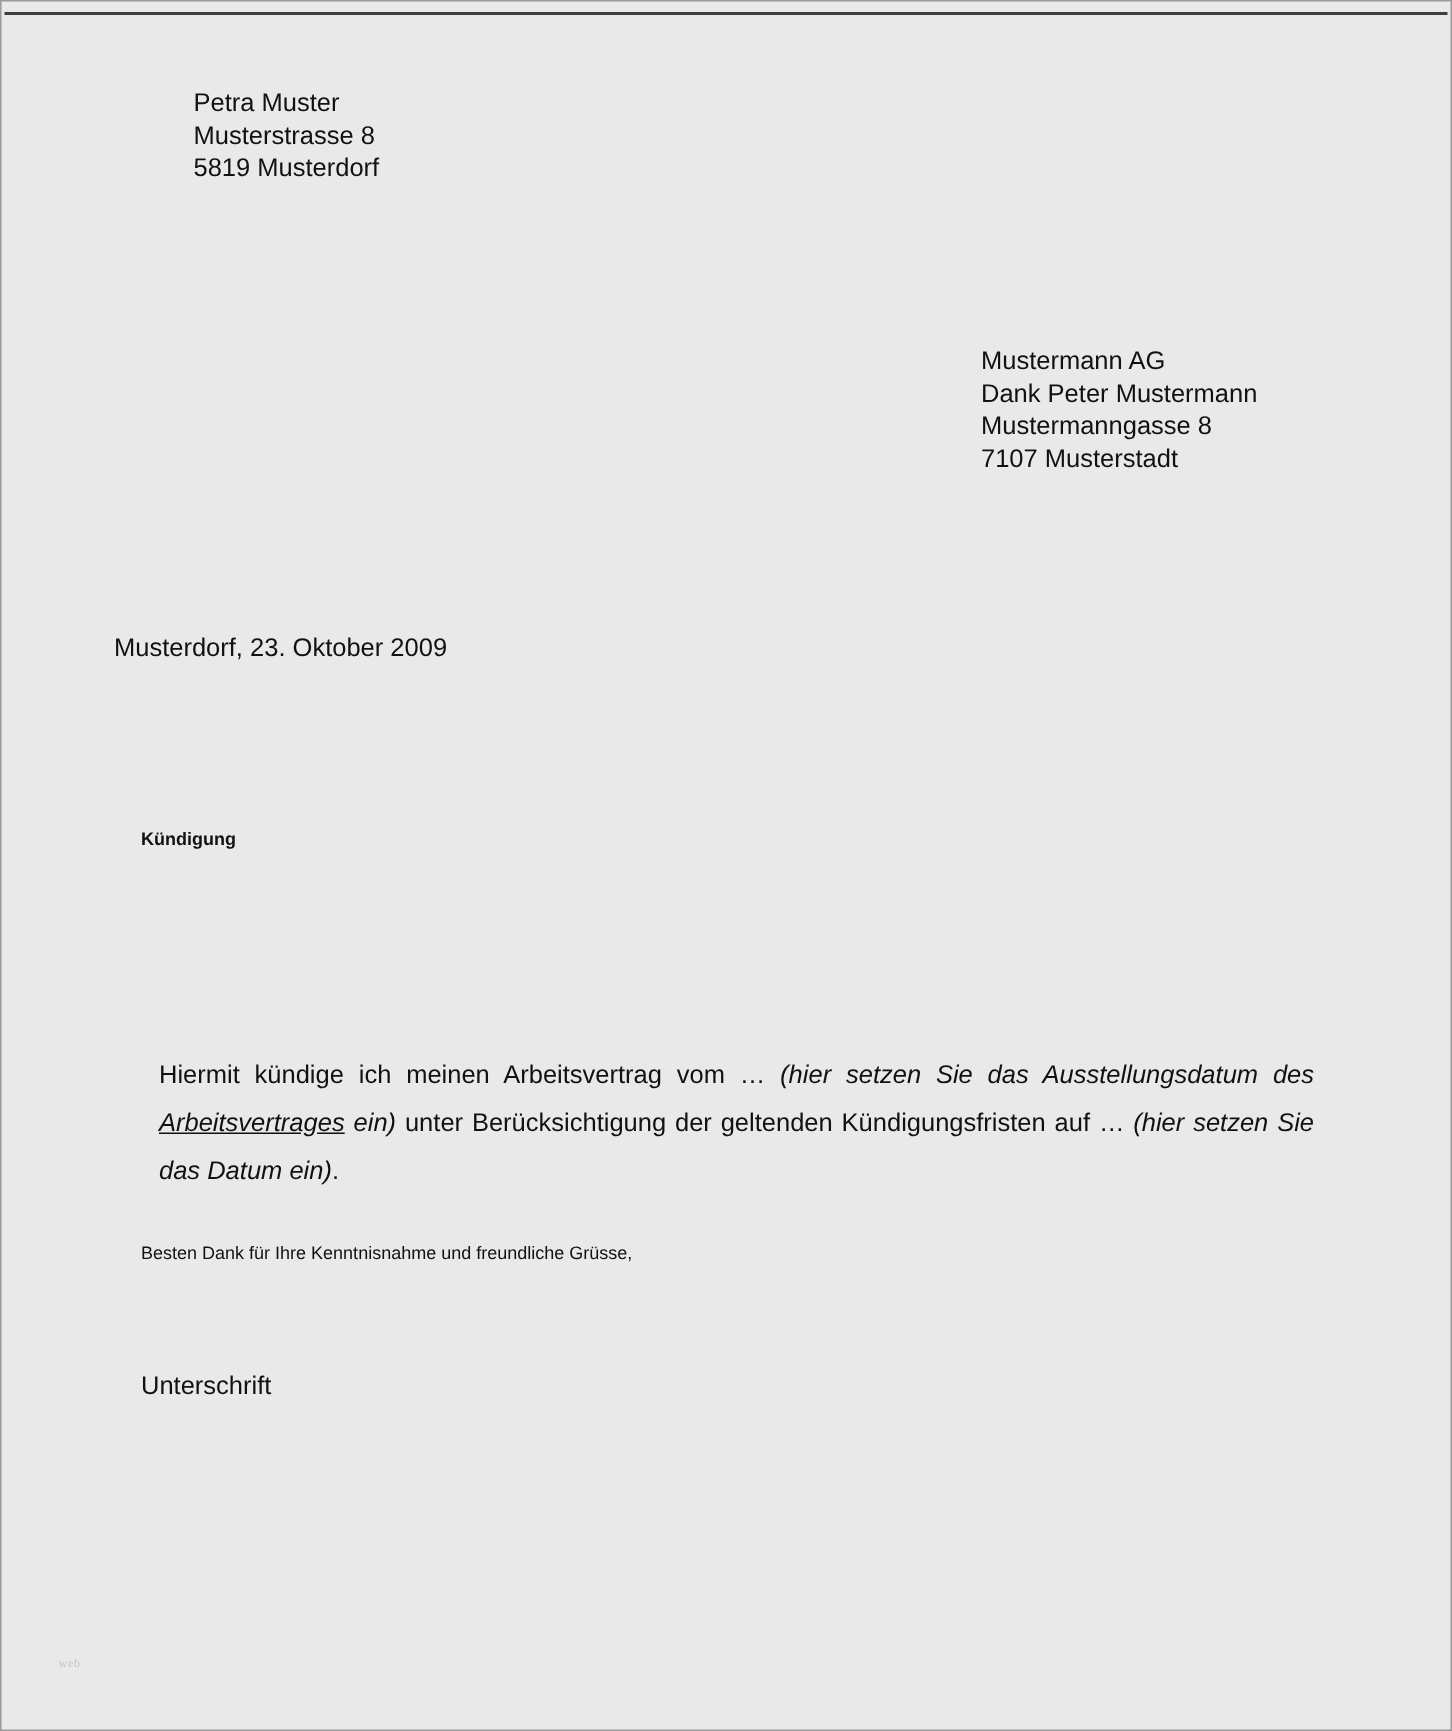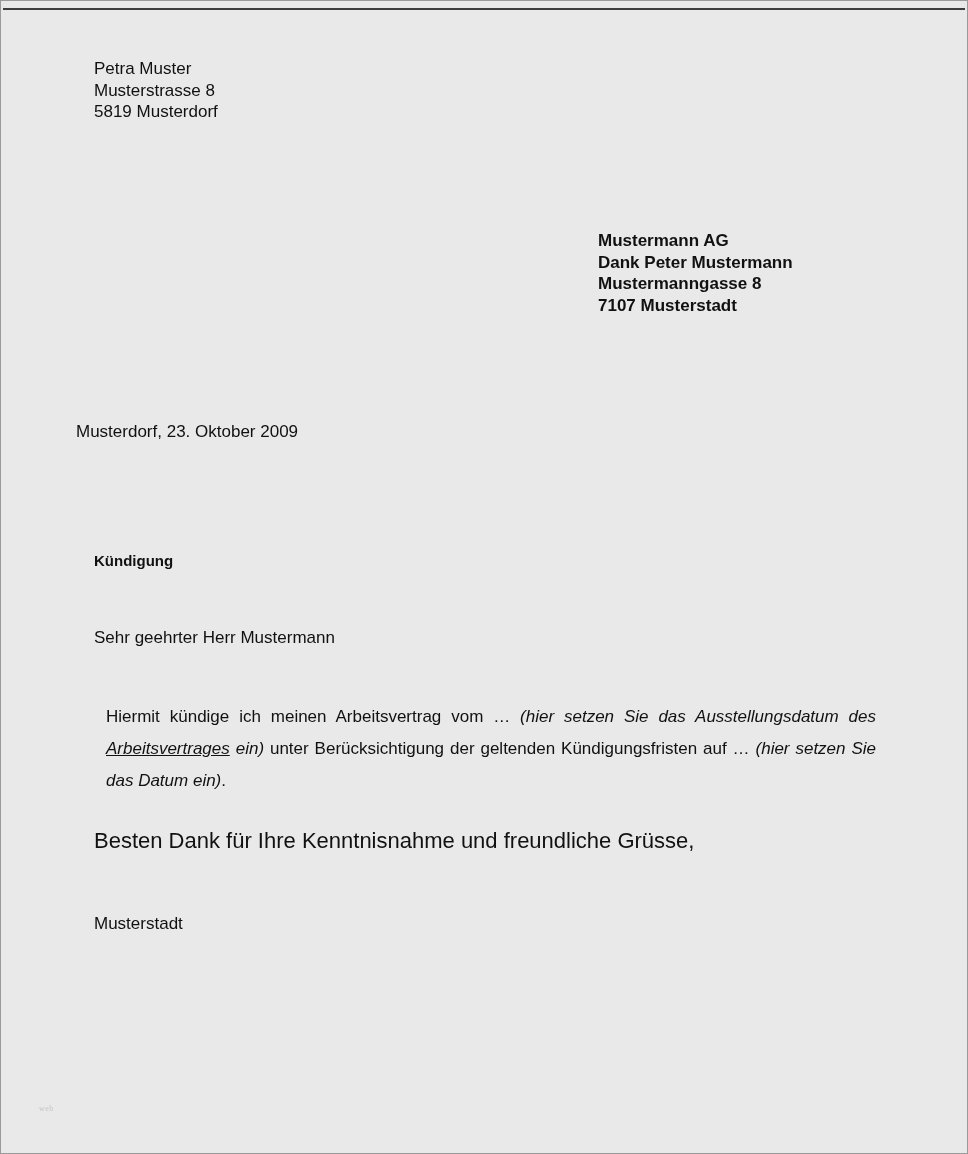--- a/index.html
+++ b/index.html
@@ -23,43 +23,43 @@
     top: 7px;
     left: 2px;
     right: 2px;
     height: 2px;
     background: #3d3d3d;
   }
   .addr-line {
     font-size: 17px;
     line-height: 21.5px;
     color: #111111;
+    margin-left: 35px;
   }
   .sender-block {
     position: absolute;
     left: 93px;
     top: 57px;
   }
   .recipient-block {
     position: absolute;
-    left: 597px;
+    left: 618px;
     top: 229px;
-    font-weight: bold;
   }
   .date-line {
     position: absolute;
     left: 75px;
     top: 421px;
     font-size: 17px;
   }
   .subject-line {
     position: absolute;
     left: 93px;
     top: 551px;
-    font-size: 15px;
+    font-size: 12px;
     font-weight: bold;
   }
   .salutation-line {
     position: absolute;
     left: 93px;
     top: 627px;
     font-size: 17px;
   }
   .body-par {
     position: absolute;
@@ -68,21 +68,21 @@
     width: 770px;
     margin: 12px;
     font-size: 17px;
     line-height: 32px;
     text-align: justify;
   }
   .closing-line {
     position: absolute;
     left: 93px;
     top: 827px;
-    font-size: 22px;
+    font-size: 12px;
   }
   .signature-line {
     position: absolute;
     left: 93px;
     top: 913px;
     font-size: 17px;
   }
   .it { font-style: italic; }
   .ul { text-decoration: underline; }
   .watermark {
@@ -112,23 +112,22 @@
     <div class="addr-line">Mustermann AG</div>
     <div class="addr-line">Dank Peter Mustermann</div>
     <div class="addr-line">Mustermanngasse 8</div>
     <div class="addr-line">7107 Musterstadt</div>
   </div>
 
   <div class="date-line">Musterdorf, 23. Oktober 2009</div>
 
   <div class="subject-line">Kündigung</div>
 
-  <div class="salutation-line">Sehr geehrter Herr Mustermann</div>
 
   <p class="body-par"><span>Hiermit kündige ich meinen Arbeitsvertrag vom … </span><span class="it">(hier setzen Sie das Ausstellungsdatum des </span><span class="it ul">Arbeitsvertrages</span><span class="it"> ein)</span><span> unter Berücksichtigung der geltenden Kündigungsfristen auf … </span><span class="it">(hier setzen Sie das Datum ein)</span><span>.</span></p>
 
   <div class="closing-line">Besten Dank für Ihre Kenntnisnahme und freundliche Grüsse,</div>
 
-  <div class="signature-line">Musterstadt</div>
+  <div class="signature-line">Unterschrift</div>
 
   <div class="watermark">web</div>
 
 </div>
 
 </body></html>

